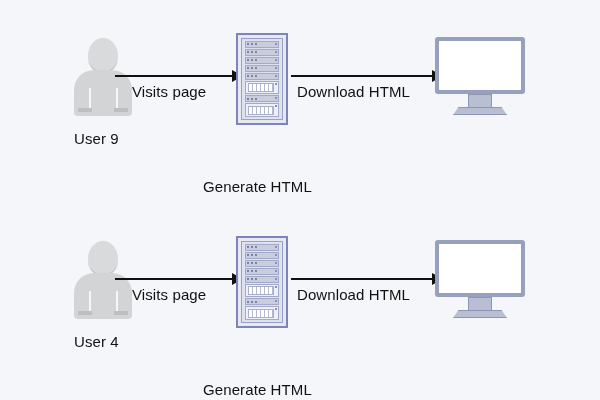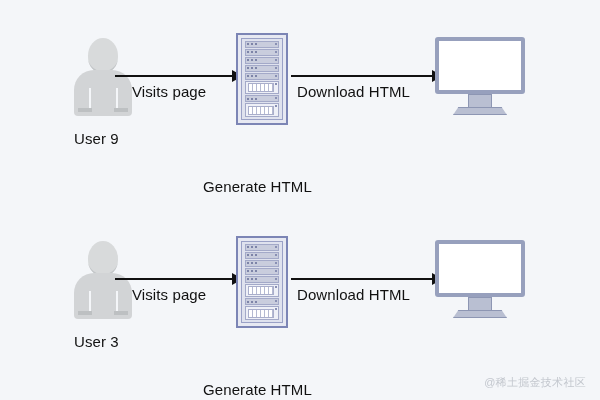--- a/index.html
+++ b/index.html
@@ -377,19 +377,18 @@
       <div class="head"></div>
     </div>
     <div class="edge-label label-download">Download HTML</div>
 
     <div class="monitor">
       <div class="screen"></div>
       <div class="neck"></div>
       <div class="base"></div>
     </div>
 
-    <div class="node-label label-user">User 3</div>
+    <div class="node-label label-user">User 4</div>
     <div class="node-label label-server">Generate HTML</div>
   </div>
 
-  <div class="watermark">@稀土掘金技术社区</div>
 
 </div>
 
 </body></html>

